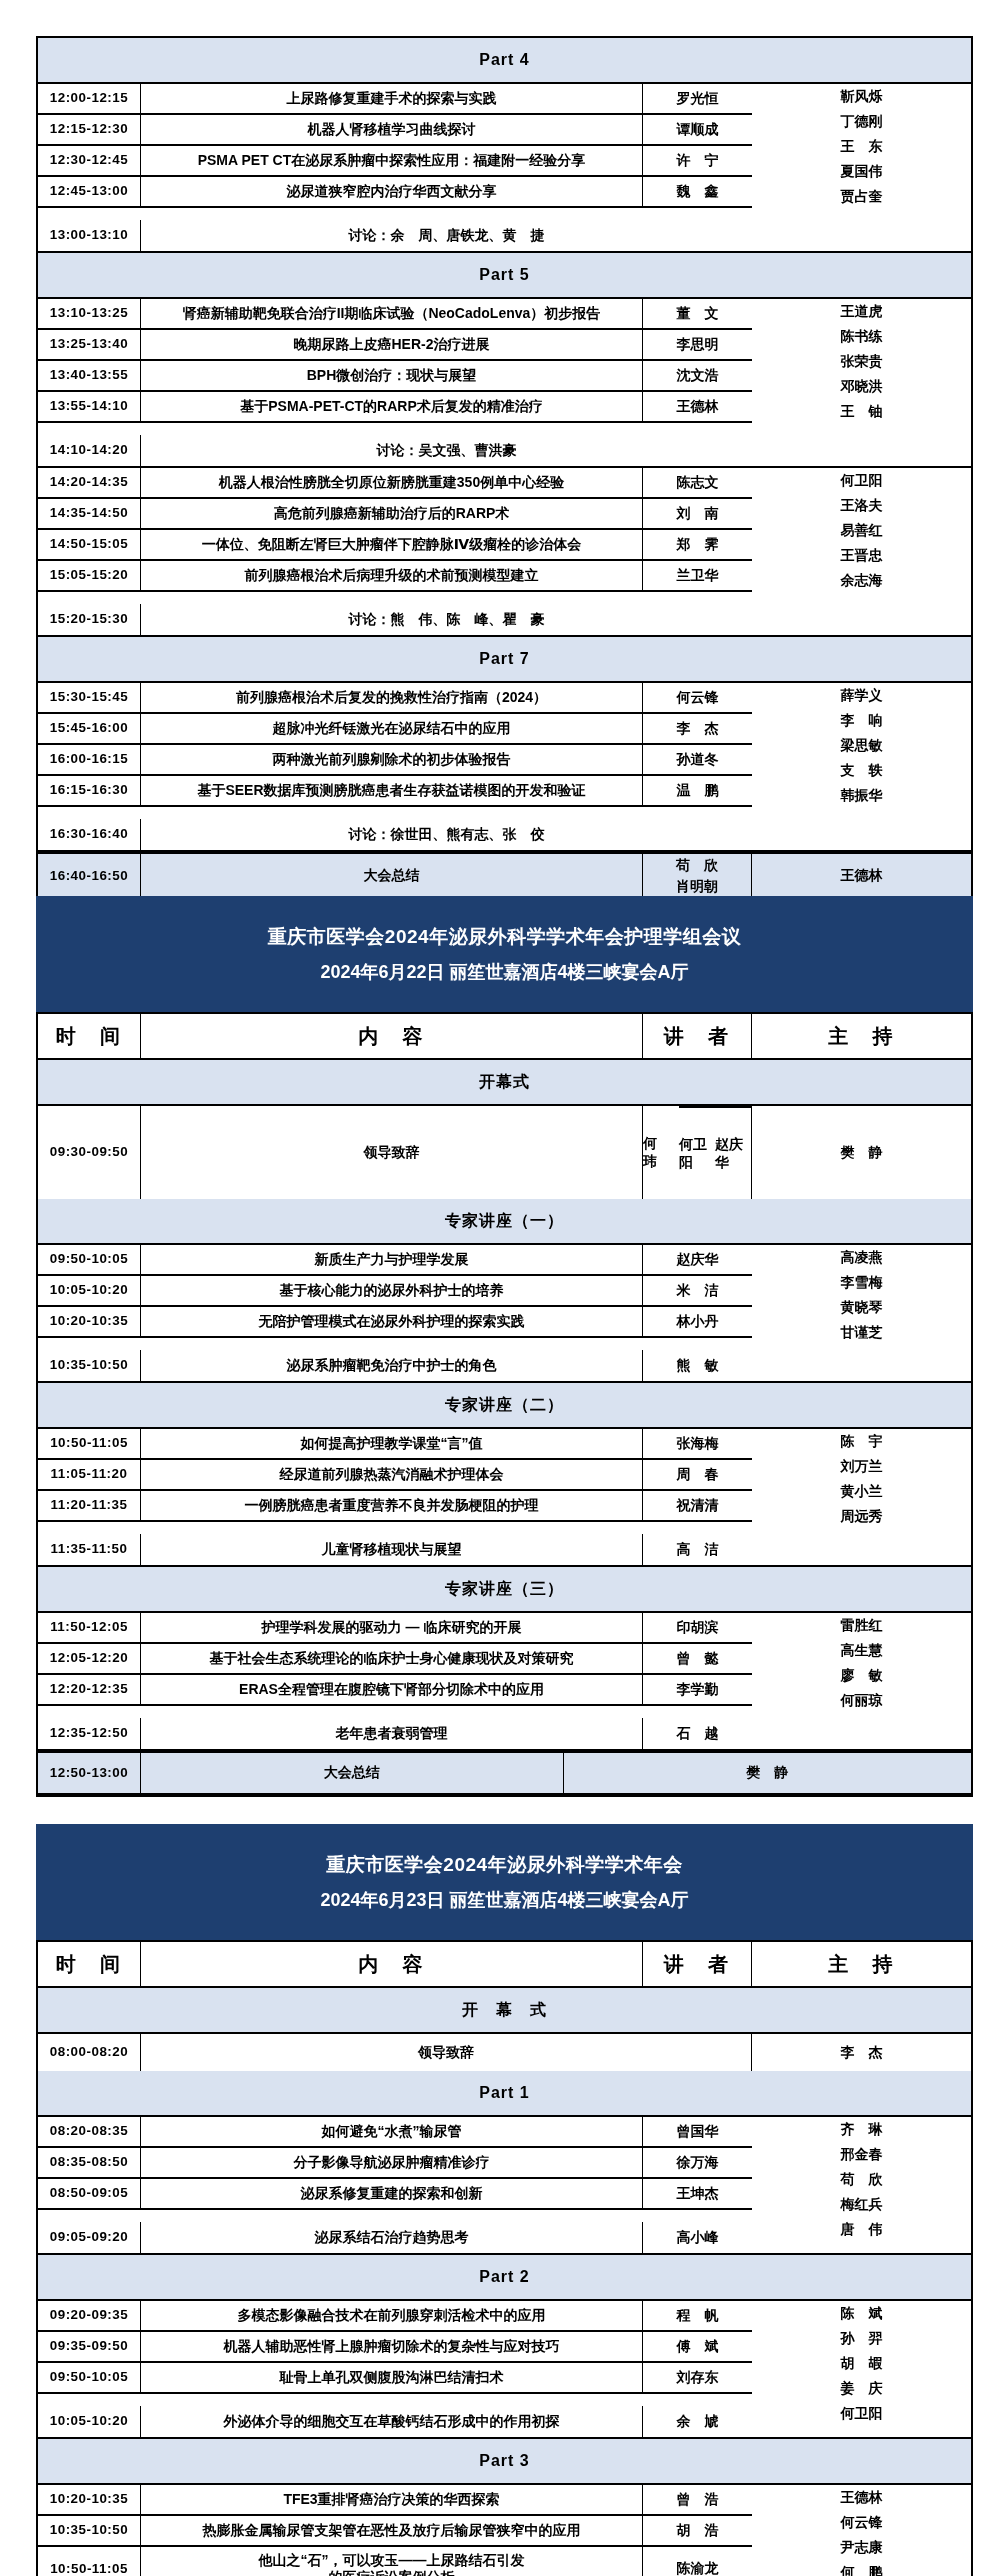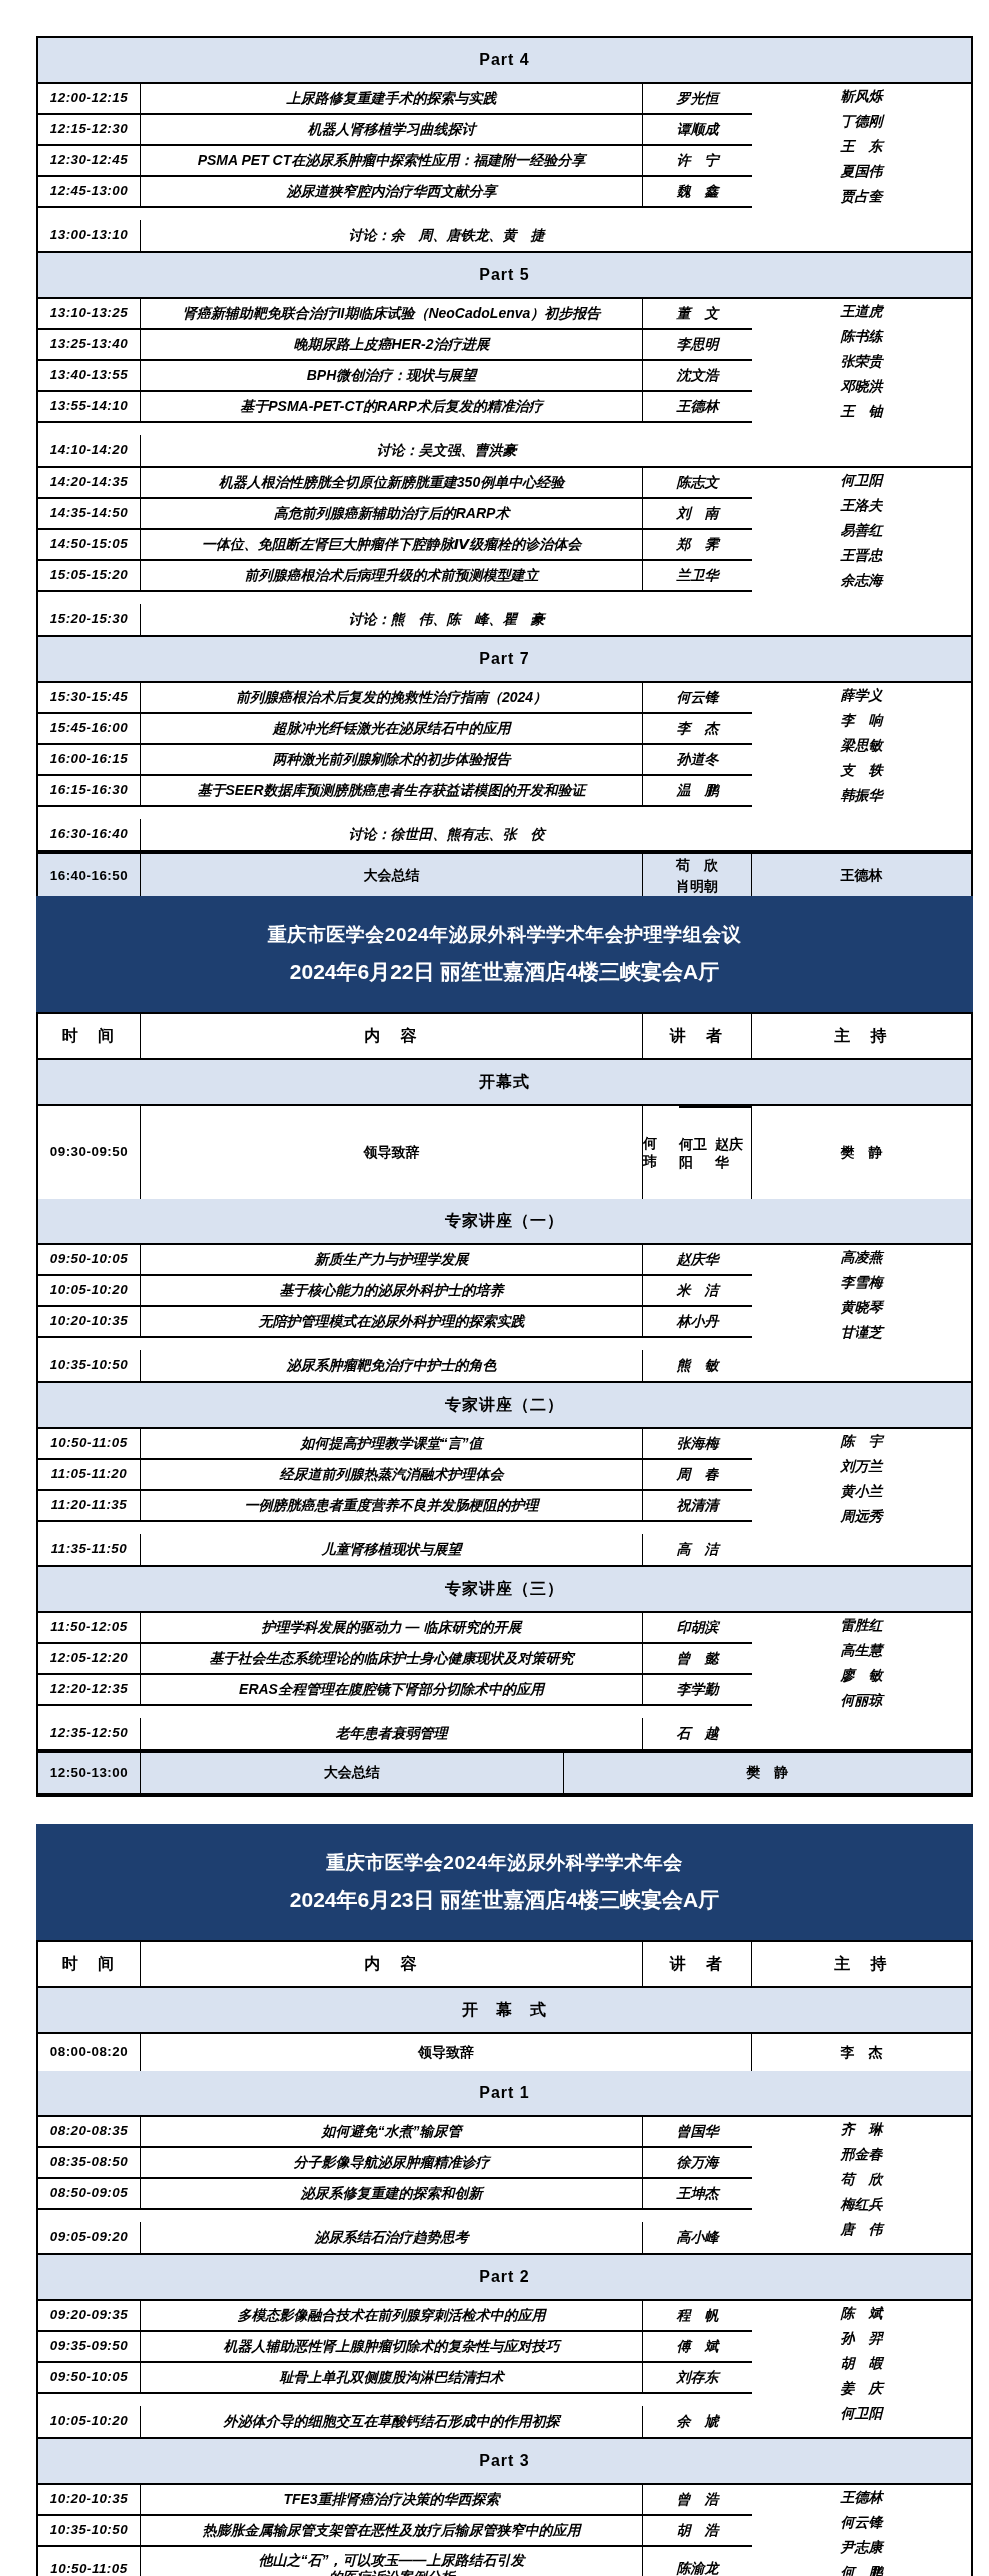--- a/index.html
+++ b/index.html
@@ -4,59 +4,59 @@
 <style>
   html,body{margin:0;padding:0;background:#fff;}
   .page{position:relative;width:989px;height:3846px;background:#ffffff;overflow:hidden;
         font-family:"Liberation Sans","DejaVu Sans",sans-serif;color:#000;}
   .layer{position:absolute;left:36px;width:937px;z-index:2;}
   
   .tbl{border:2.1px solid #000;background:#fff;box-sizing:border-box;}
   .tbl > :last-child{border-bottom:0 !important;}
   .band{height:46px;background:#d9e2f0;display:flex;align-items:center;justify-content:center;
         font-size:16px;font-weight:700;border-bottom:2.1px solid #000;box-sizing:border-box;letter-spacing:1px;}
-  .part-body{display:flex;border-bottom:2.1px solid #000;box-sizing:border-box;background:#fff;font-style:italic;}
+  .part-body{display:flex;border-bottom:2.1px solid #000;box-sizing:border-box;background:#fff;}
   .rows{flex:1;min-width:0;}
   .row{display:flex;height:31px;border-bottom:2.1px solid #000;box-sizing:border-box;}
   .row.tall{height:46px;}
   .rows .row:last-child{border-bottom:0;margin-top:12px;}
   .c{display:flex;align-items:center;justify-content:center;text-align:center;
      font-size:14px;font-weight:700;border-right:1.5px solid #000;box-sizing:border-box;
      white-space:pre-line;line-height:1.25;}
   .c:last-child{border-right:0;}
   .c.time{width:103px;font-size:13.4px;letter-spacing:0.5px;}
   .c.topic{flex:1;padding:0 7.2px;}
   .c.speaker{width:109px;}
   .c.merged{flex:1;}
   .mods{width:219px;display:flex;flex-direction:column;align-items:center;justify-content:flex-start;
         box-sizing:border-box;background:#fff;}
   .mod-name{font-size:14px;font-weight:700;line-height:25px;}
   .hdr{display:flex;height:46px;border-bottom:2.1px solid #000;box-sizing:border-box;background:#fff;}
-  .hdr .c{font-size:16px;letter-spacing:2.1px;}
+  .hdr .c{font-size:20px;letter-spacing:2.1px;}
   .hdr .c.host,.c.host{width:219px;}
   
   .row-open{display:flex;height:93px;border-bottom:0;box-sizing:border-box;}
   .spk-stack{width:109px;display:flex;flex-direction:row;border-right:1.5px solid #000;box-sizing:border-box;}
   .spk-stack .s{flex:1;display:flex;align-items:center;justify-content:center;font-size:14px;font-weight:700;}
   .spk-stack .s + .s{border-top:2.1px solid #000;}
   .row-openC{display:flex;height:37px;border-bottom:0;box-sizing:border-box;}
   
   .sumrow{display:flex;height:46px;background:#d9e2f0;border-top:2.1px solid #000;border-bottom:2.1px solid #000;box-sizing:border-box;}
   .sumrow .c{border-right:1.5px solid #000;}
   .sumrow .c:last-child{border-right:0;}
   .sumrow.nsg{height:44px;}
   .stack2{width:109px;display:flex;flex-direction:column;align-items:center;justify-content:center;
           border-right:1.5px solid #000;box-sizing:border-box;}
   .stack2 div{font-size:14px;font-weight:700;line-height:20.6px;}
   
   .navy{background:#1e3f70;color:#fff;display:flex;flex-direction:column;align-items:center;justify-content:center;
         gap:9.3px;box-sizing:border-box;}
   .navy.big{height:116px;}
   .navy .l1{font-size:19px;font-weight:700;letter-spacing:0.5px;}
-  .navy .l2{font-size:21px;font-weight:700;}
+  .navy .l2{font-size:18px;font-weight:700;}
 </style>
 </head>
 <body>
 
 <div class="page">
 
   <section class="layer tbl" id="secA" style="top:36px">
       <div class="part">
         <div class="band">Part 4</div>
         <div class="part-body">

